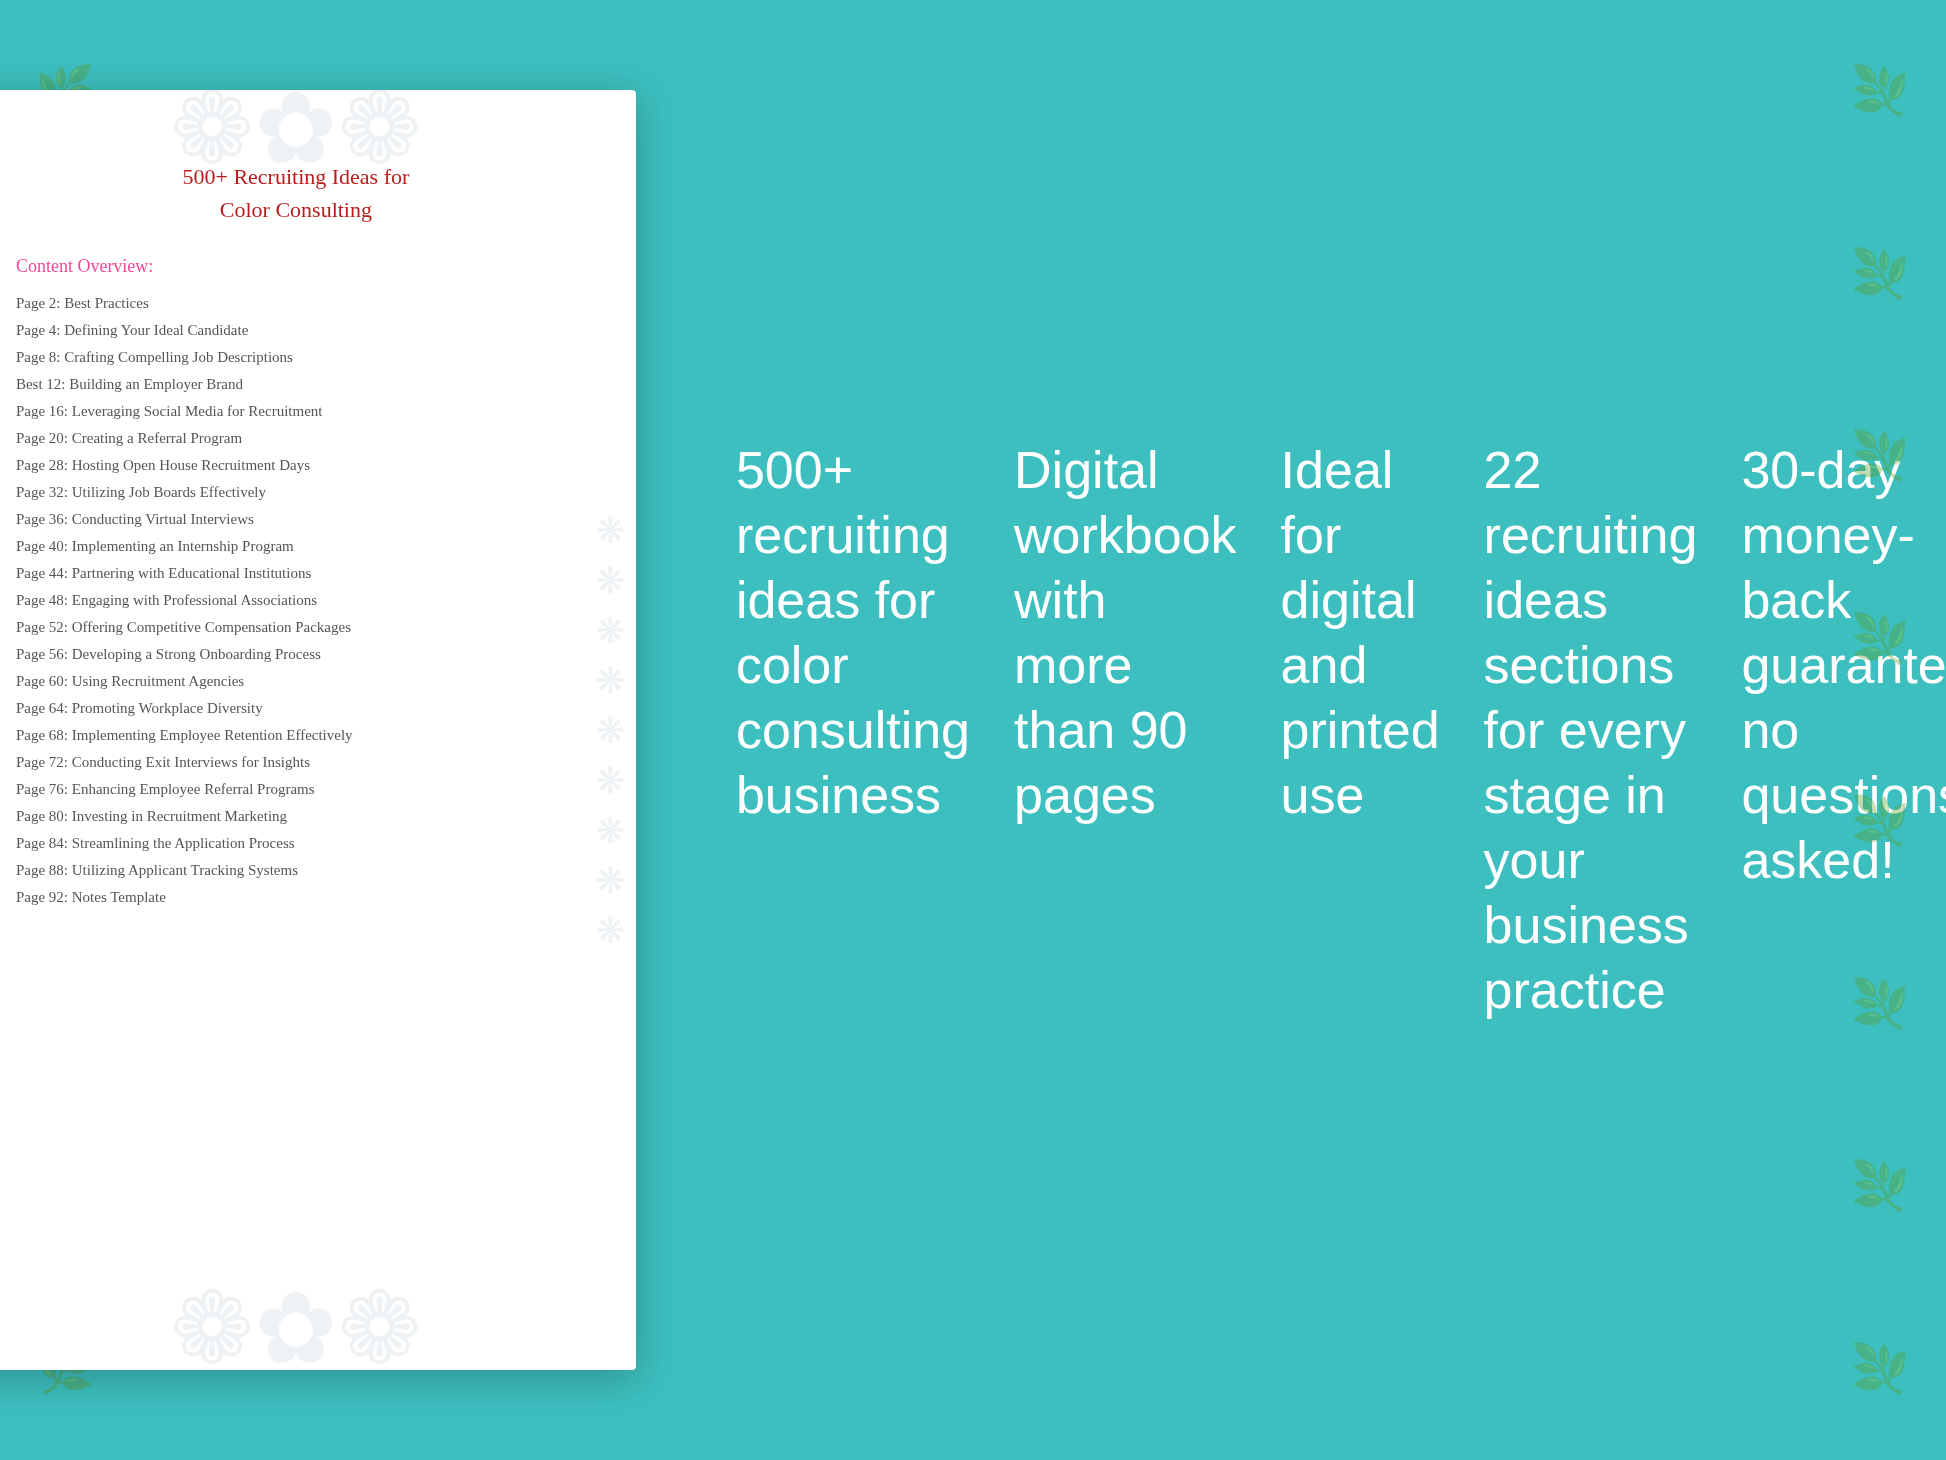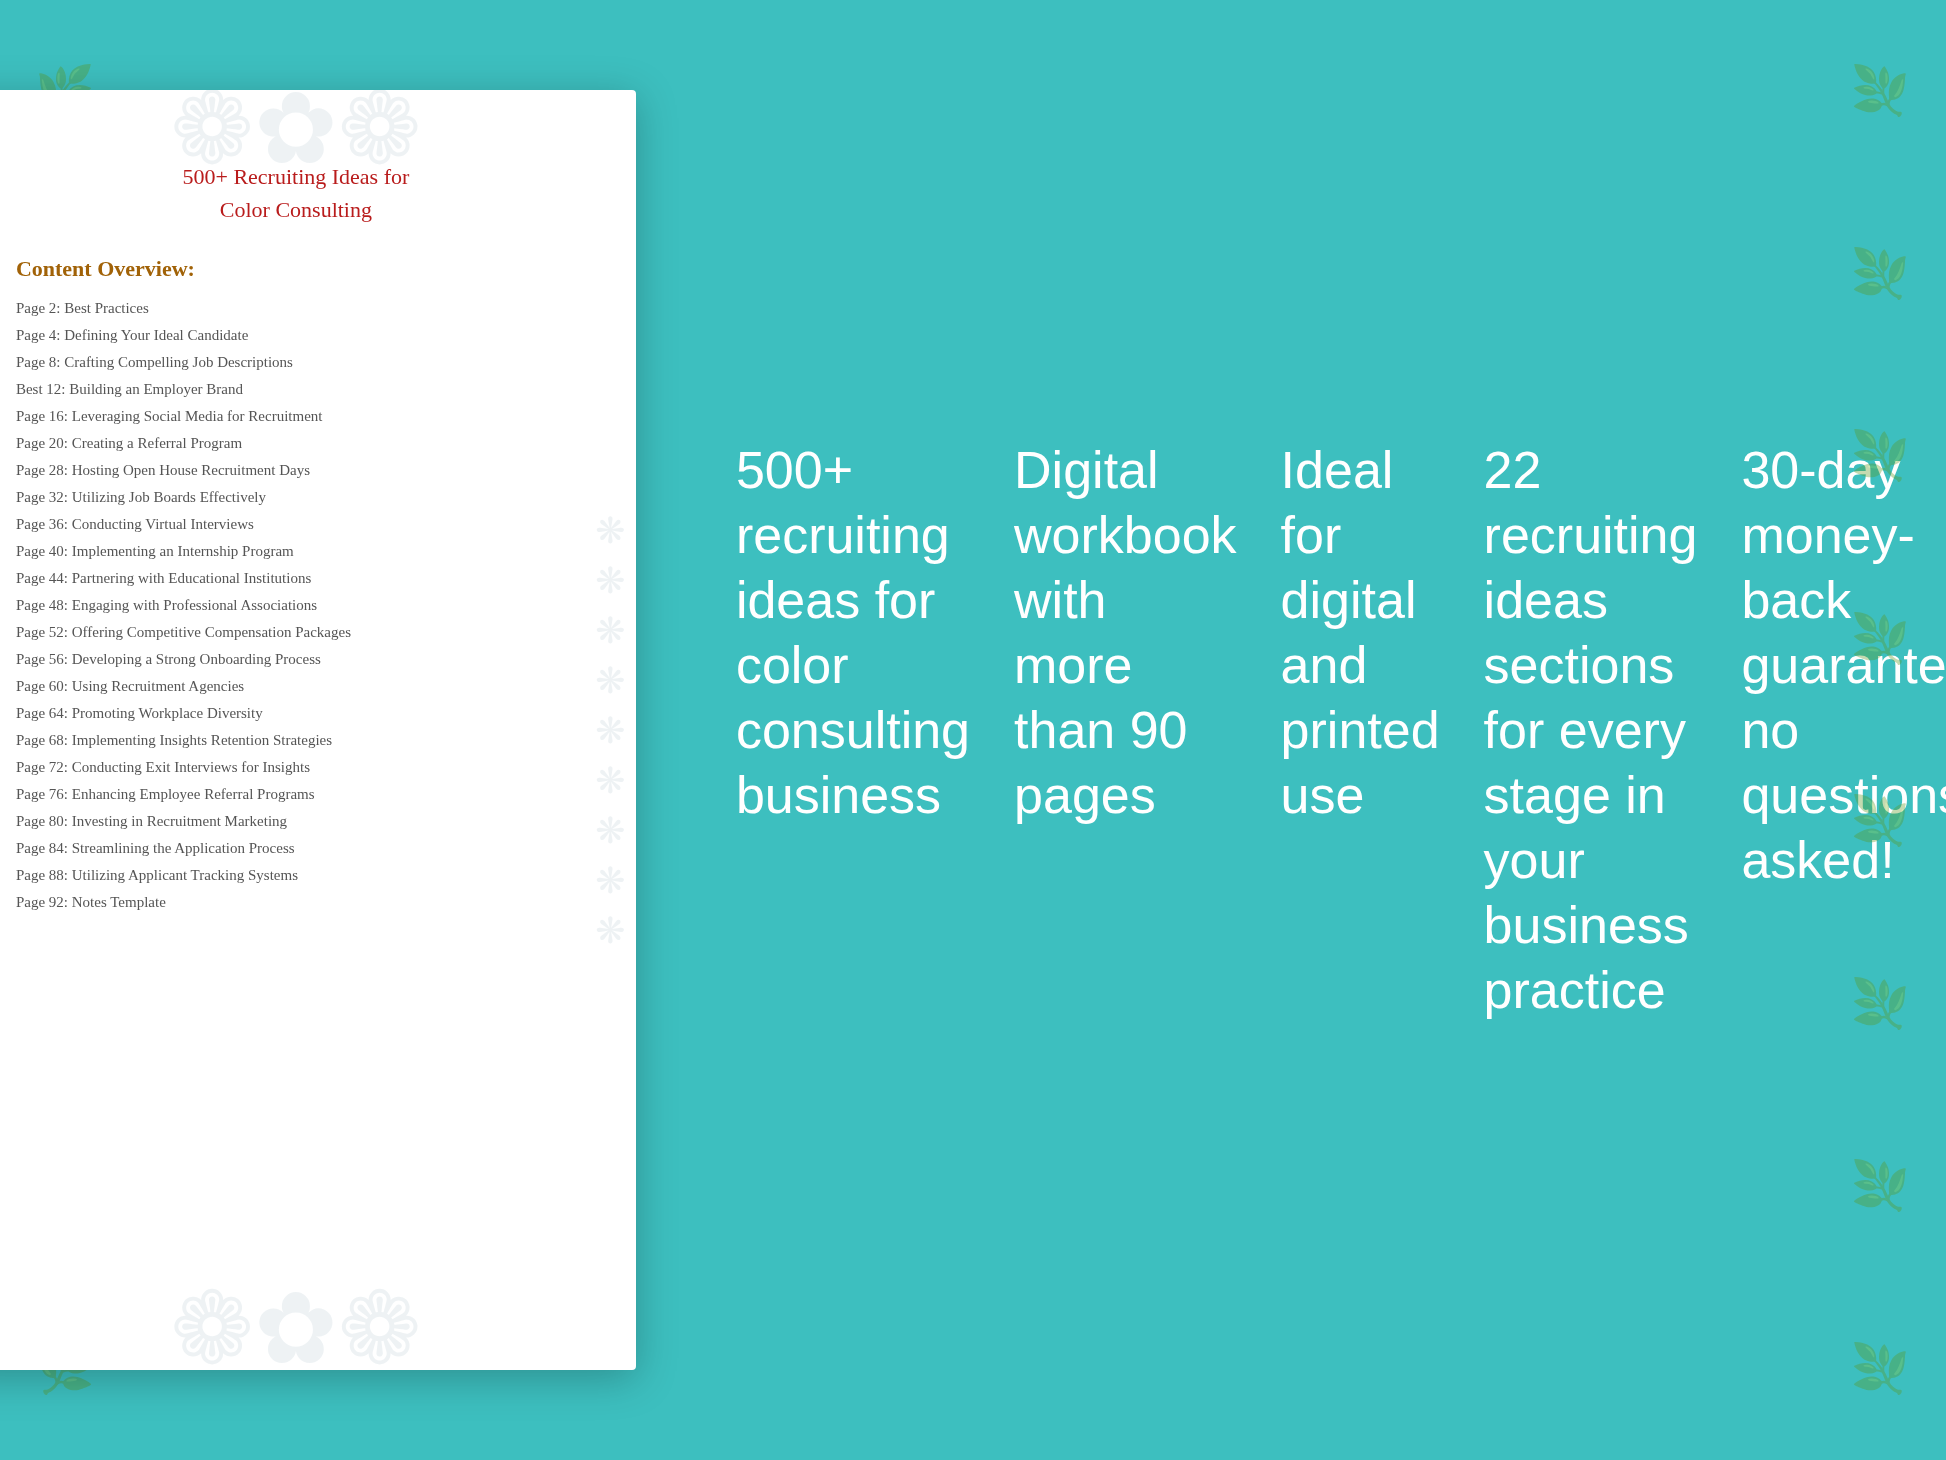--- a/index.html
+++ b/index.html
@@ -98,24 +98,24 @@
       text-align: center;
       font-size: 22px;
       color: #b91c1c;
       font-weight: normal;
       margin-bottom: 30px;
       margin-top: 20px;
       line-height: 1.5;
     }
 
     .content-overview-label {
-      font-size: 22px;
-      color: #a16207;
+      font-size: 18px;
+      color: #ec4899;
       margin-bottom: 16px;
-      font-weight: bold;
+      font-weight: normal;
     }
 
     .toc-list {
       list-style: none;
       display: flex;
       flex-direction: column;
       gap: 6px;
     }
 
     .toc-item {
@@ -199,21 +199,21 @@
         <li class="toc-item"><span class="page-num">Page 28:</span>  <span>Hosting Open House Recruitment Days</span></li>
         <li class="toc-item"><span class="page-num">Page 32:</span>  <span>Utilizing Job Boards Effectively</span></li>
         <li class="toc-item"><span class="page-num">Page 36:</span>  <span>Conducting Virtual Interviews</span></li>
         <li class="toc-item"><span class="page-num">Page 40:</span>  <span>Implementing an Internship Program</span></li>
         <li class="toc-item"><span class="page-num">Page 44:</span>  <span>Partnering with Educational Institutions</span></li>
         <li class="toc-item"><span class="page-num">Page 48:</span>  <span>Engaging with Professional Associations</span></li>
         <li class="toc-item"><span class="page-num">Page 52:</span>  <span>Offering Competitive Compensation Packages</span></li>
         <li class="toc-item"><span class="page-num">Page 56:</span>  <span>Developing a Strong Onboarding Process</span></li>
         <li class="toc-item"><span class="page-num">Page 60:</span>  <span>Using Recruitment Agencies</span></li>
         <li class="toc-item"><span class="page-num">Page 64:</span>  <span>Promoting Workplace Diversity</span></li>
-        <li class="toc-item"><span class="page-num">Page 68:</span>  <span>Implementing Insights Retention Strategies</span></li>
+        <li class="toc-item"><span class="page-num">Page 68:</span>  <span>Implementing Employee Retention Effectively</span></li>
         <li class="toc-item"><span class="page-num">Page 72:</span>  <span>Conducting Exit Interviews for Insights</span></li>
         <li class="toc-item"><span class="page-num">Page 76:</span>  <span>Enhancing Employee Referral Programs</span></li>
         <li class="toc-item"><span class="page-num">Page 80:</span>  <span>Investing in Recruitment Marketing</span></li>
         <li class="toc-item"><span class="page-num">Page 84:</span>  <span>Streamlining the Application Process</span></li>
         <li class="toc-item"><span class="page-num">Page 88:</span>  <span>Utilizing Applicant Tracking Systems</span></li>
         <li class="toc-item"><span class="page-num">Page 92:</span>  <span>Notes Template</span></li>
       </ul>
   </div>
 
   <div class="features-panel" id="features-container">

